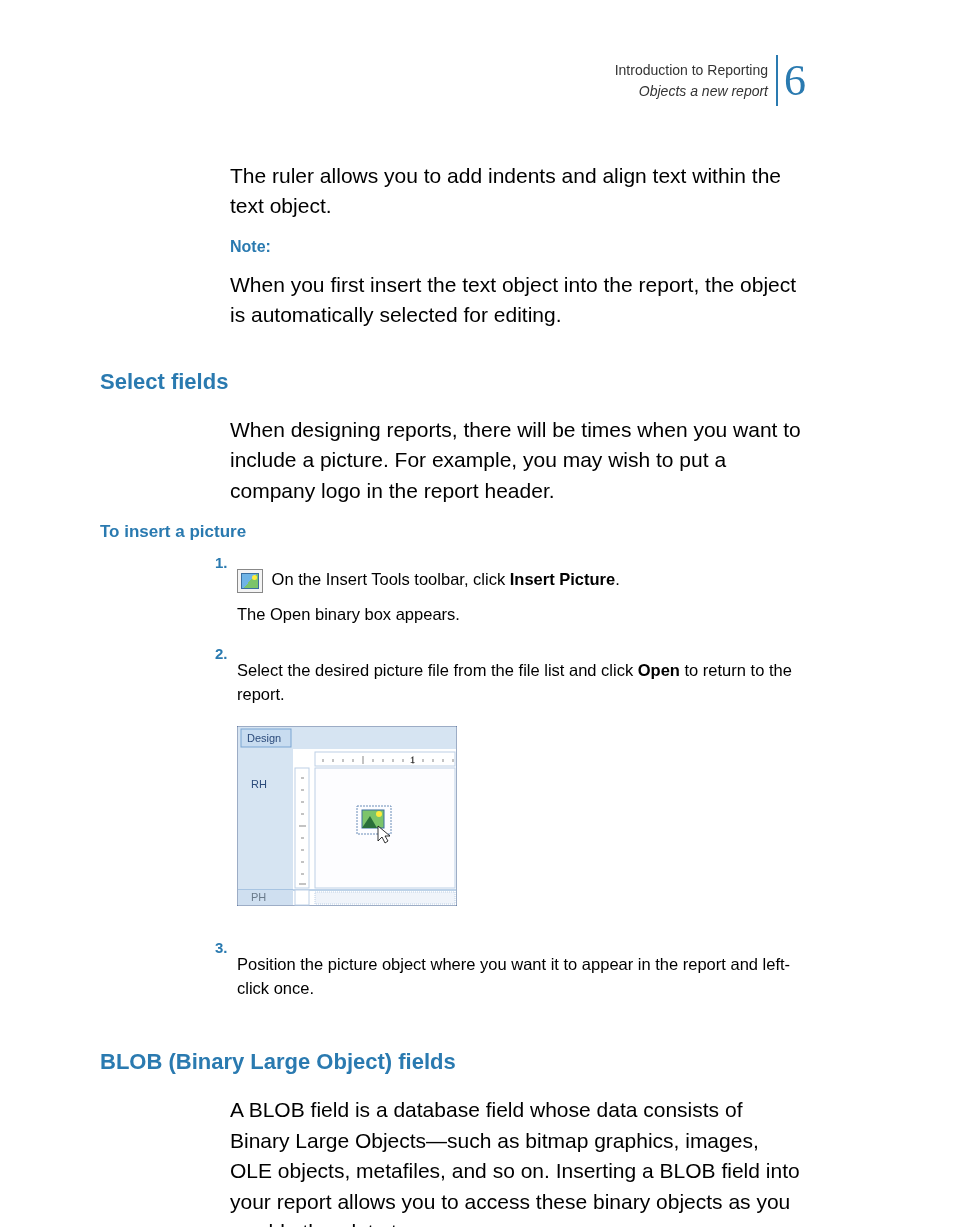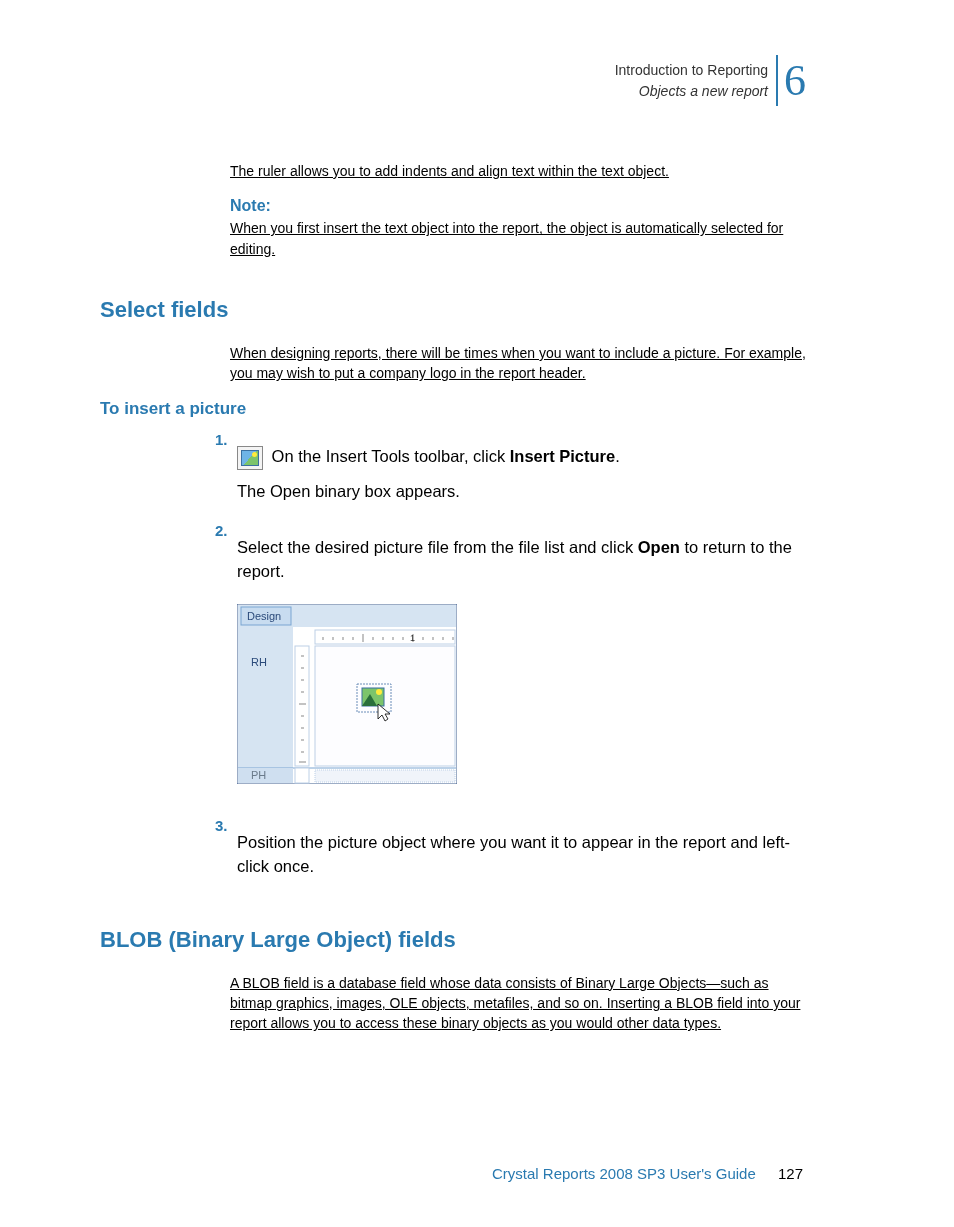--- a/index.html
+++ b/index.html
@@ -37,30 +37,29 @@
     font-weight: normal;
     color: #2a7ab0;
     border-left: 2px solid #2a7ab0;
     padding-left: 6px;
     font-family: Georgia, 'Times New Roman', serif;
   }
   .content-block {
     margin-left: 130px;
   }
   .body-text {
-    font-size: 14px;
+    font-size: 21px;
     line-height: 1.45;
     margin: 0 0 16px 0;
-    text-decoration: underline;
   }
   .note-label {
     color: #2a7ab0;
     font-weight: bold;
     font-size: 16px;
-    margin-bottom: 3px;
+    margin-bottom: 14px;
   }
   .h2-section {
     color: #2a7ab0;
     font-size: 22px;
     font-weight: bold;
     margin: 38px 0 20px 0;
   }
   .h3-section {
     color: #2a7ab0;
     font-size: 17px;

